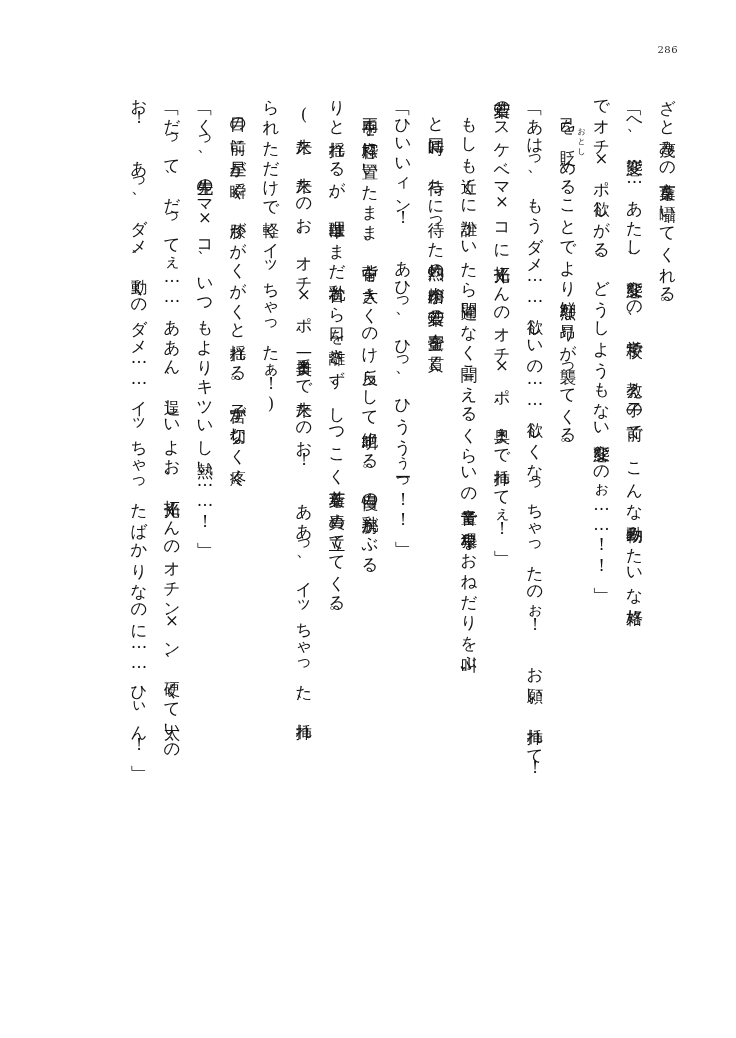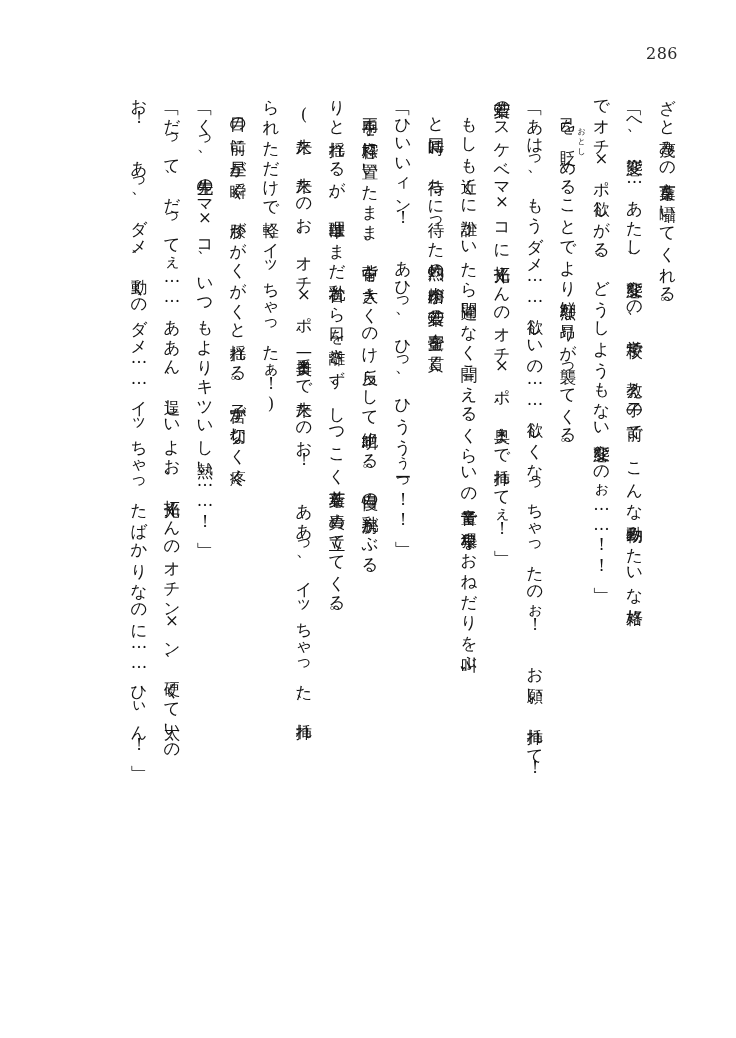--- a/index.html
+++ b/index.html
@@ -18,21 +18,21 @@
     position: relative;
     width: 736px;
     height: 1038px;
     background: #ffffff;
     box-sizing: border-box;
   }
   .page-number {
     position: absolute;
     top: 44px;
     right: 58px;
-    font-size: 16px;
+    font-size: 10px;
     letter-spacing: 0.5px;
     color: #2a2a2a;
     font-family: "DejaVu Serif", "Liberation Serif", serif;
   }
   .text-block {
     position: absolute;
     top: 88px;
     left: 96px;
     right: 52px;
     height: 800px;

